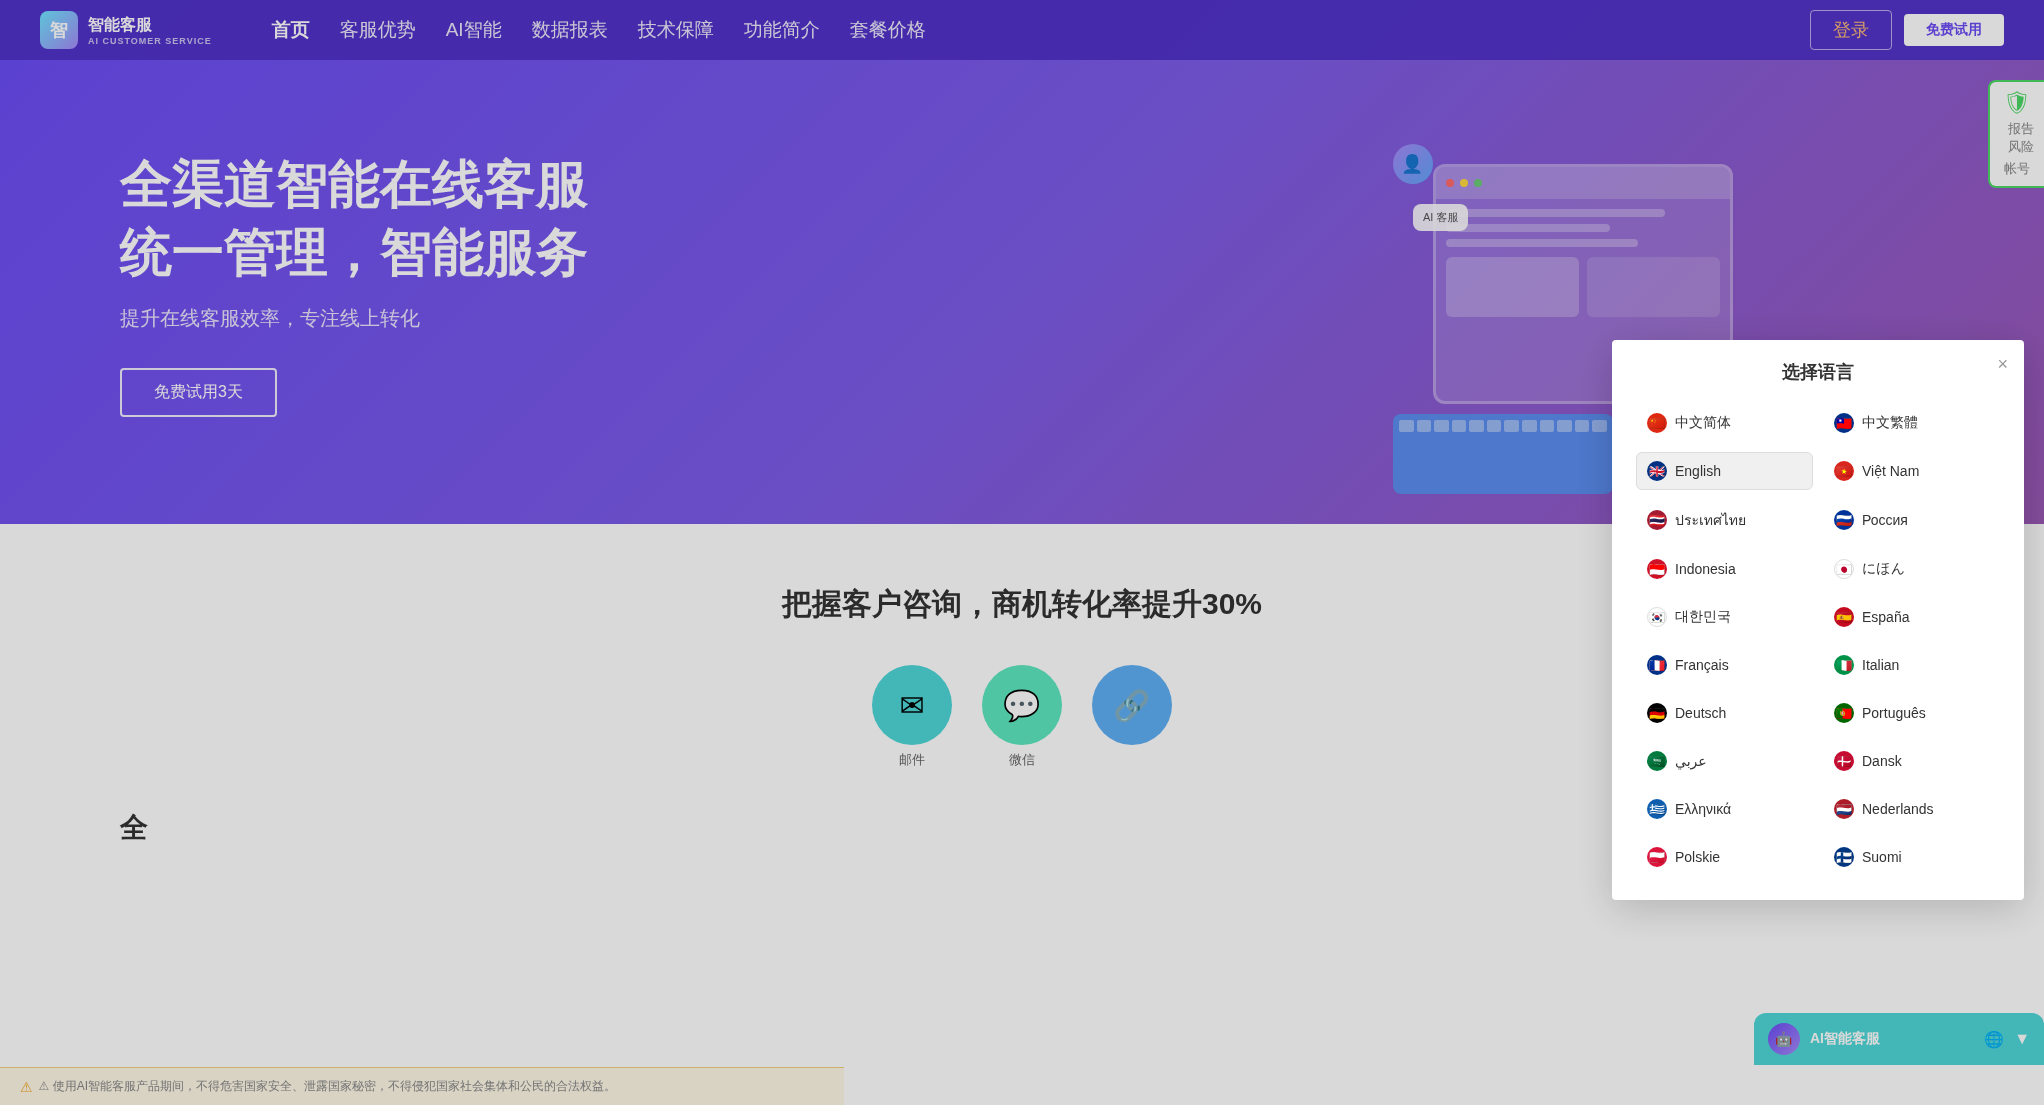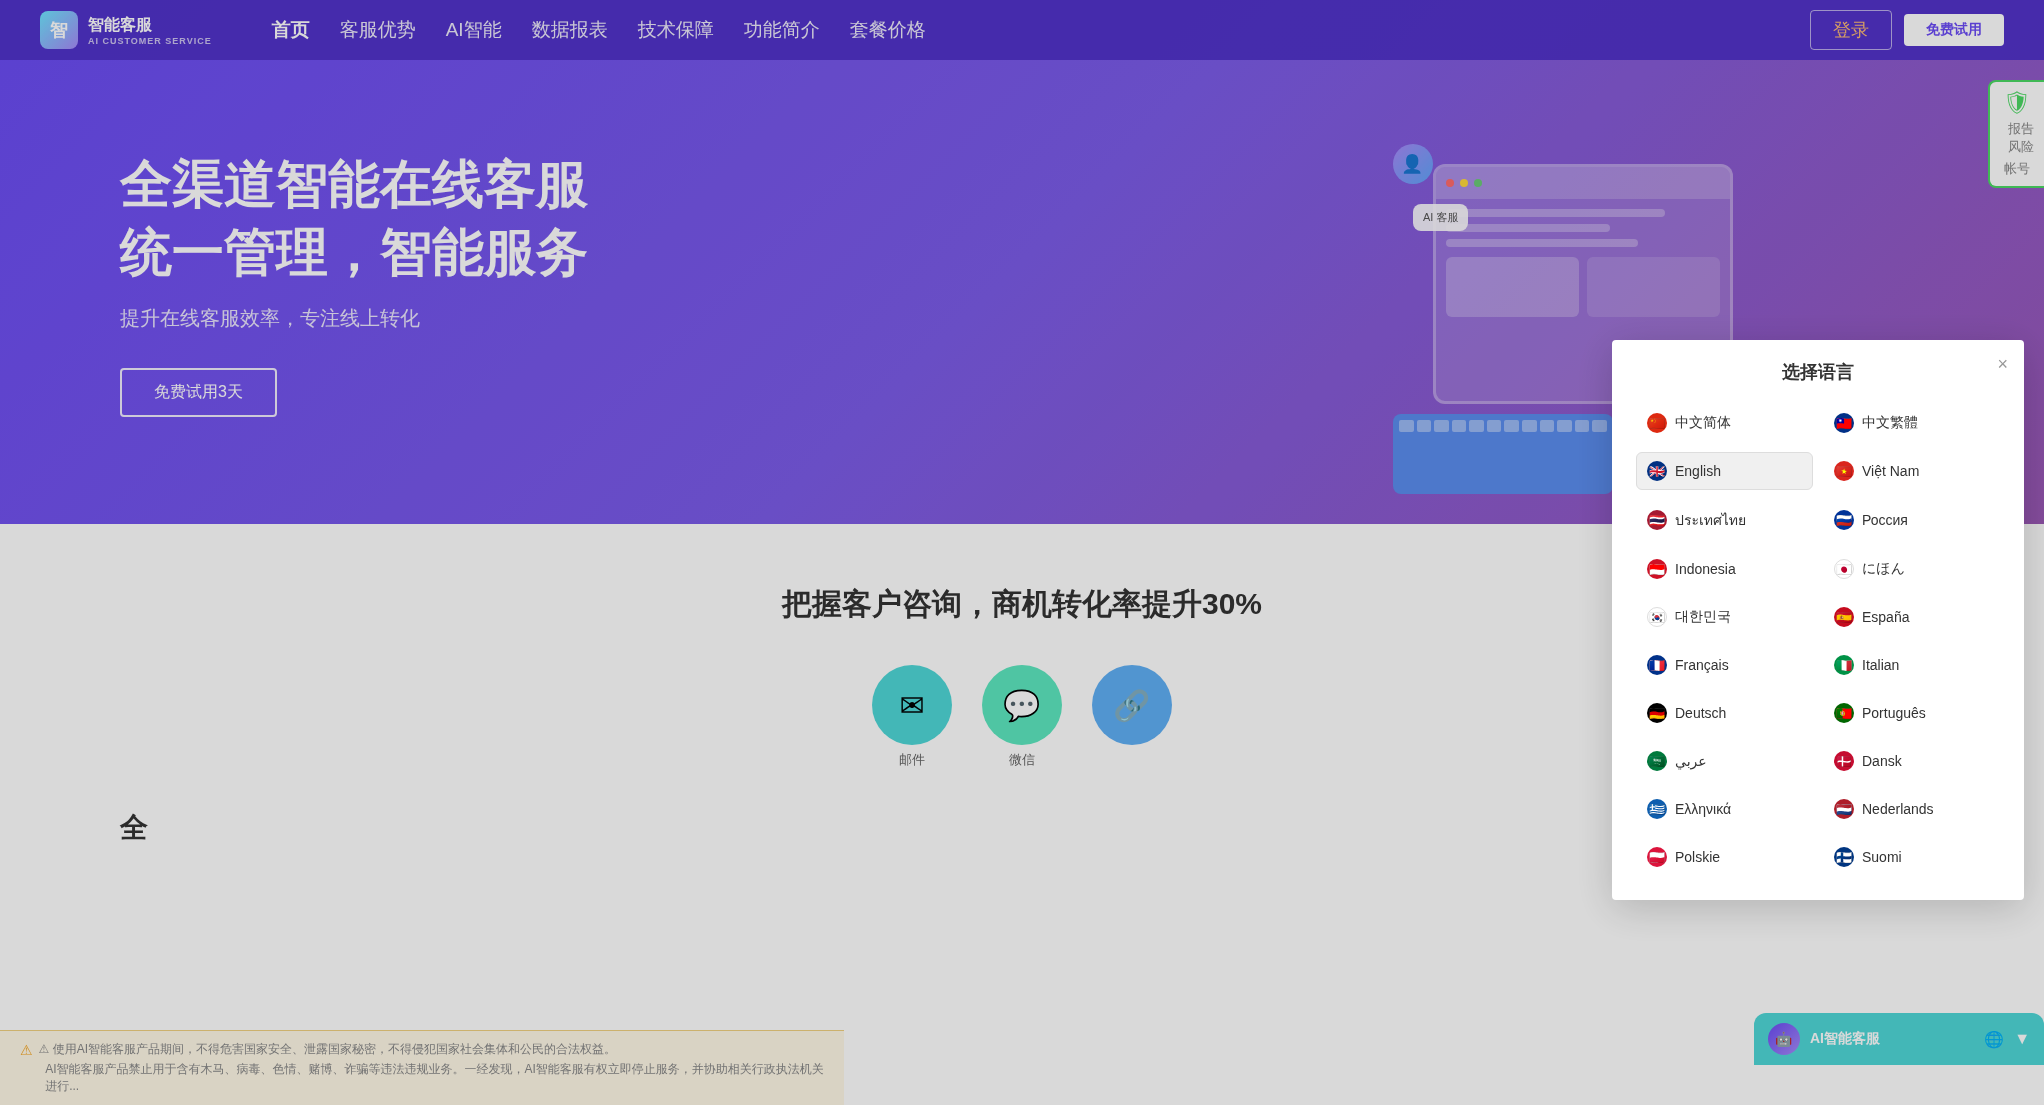--- a/index.html
+++ b/index.html
@@ -302,24 +302,20 @@
   <div style="margin-top:40px;padding-left:40px;">
     <span style="font-size:28px;font-weight:bold;color:#333;">全</span>
   </div>
 </section>
 
 <div class="bottom-notice">
   <div class="notice-row">
     <span class="notice-icon">⚠</span>
     <span>⚠ 使用AI智能客服产品期间，不得危害国家安全、泄露国家秘密，不得侵犯国家社会集体和公民的合法权益。</span>
   </div>
-  <div class="notice-row">
-    <span style="width:20px;display:inline-block;"> </span>
-    <span>AI智能客服产品禁止用于含有木马、病毒、色情、赌博、诈骗等违法违规业务。一经发现，AI智能客服有权立即停止服务，并协助相关行政执法机关进行...</span>
-  </div>
 </div>
 
 <div class="shield-badge">
   <div class="shield-icon">🛡</div>
   <div class="shield-text">报告风险</div>
   <div class="shield-text">帐号</div>
 </div>
 
 <div class="chat-widget">
   <div class="chat-header">

